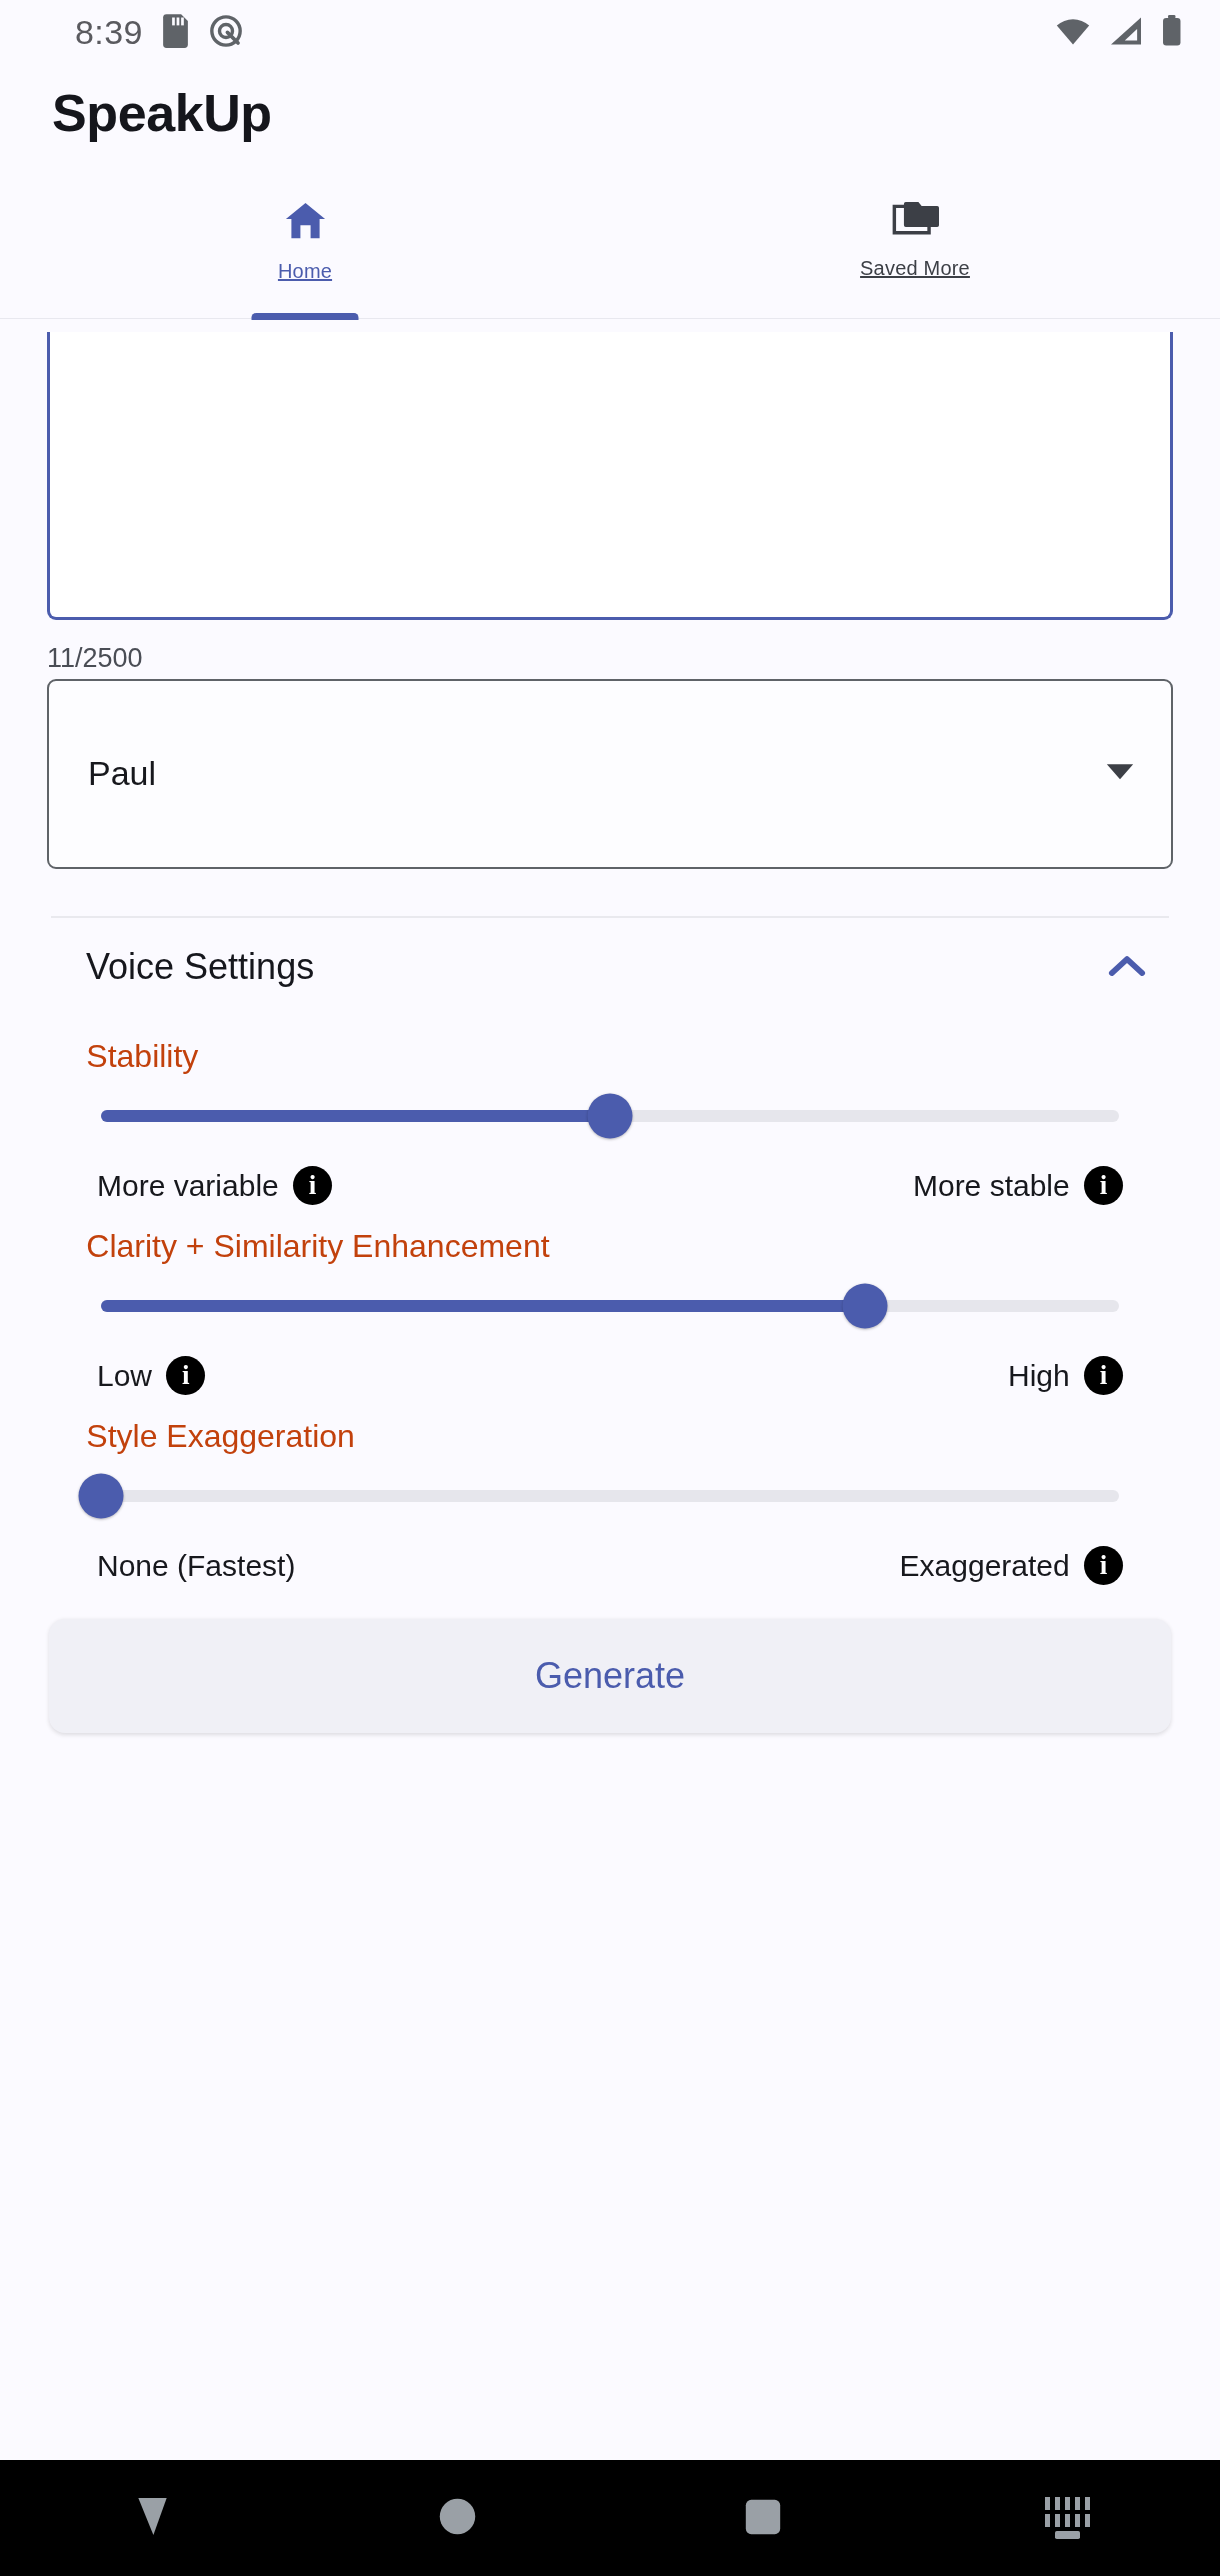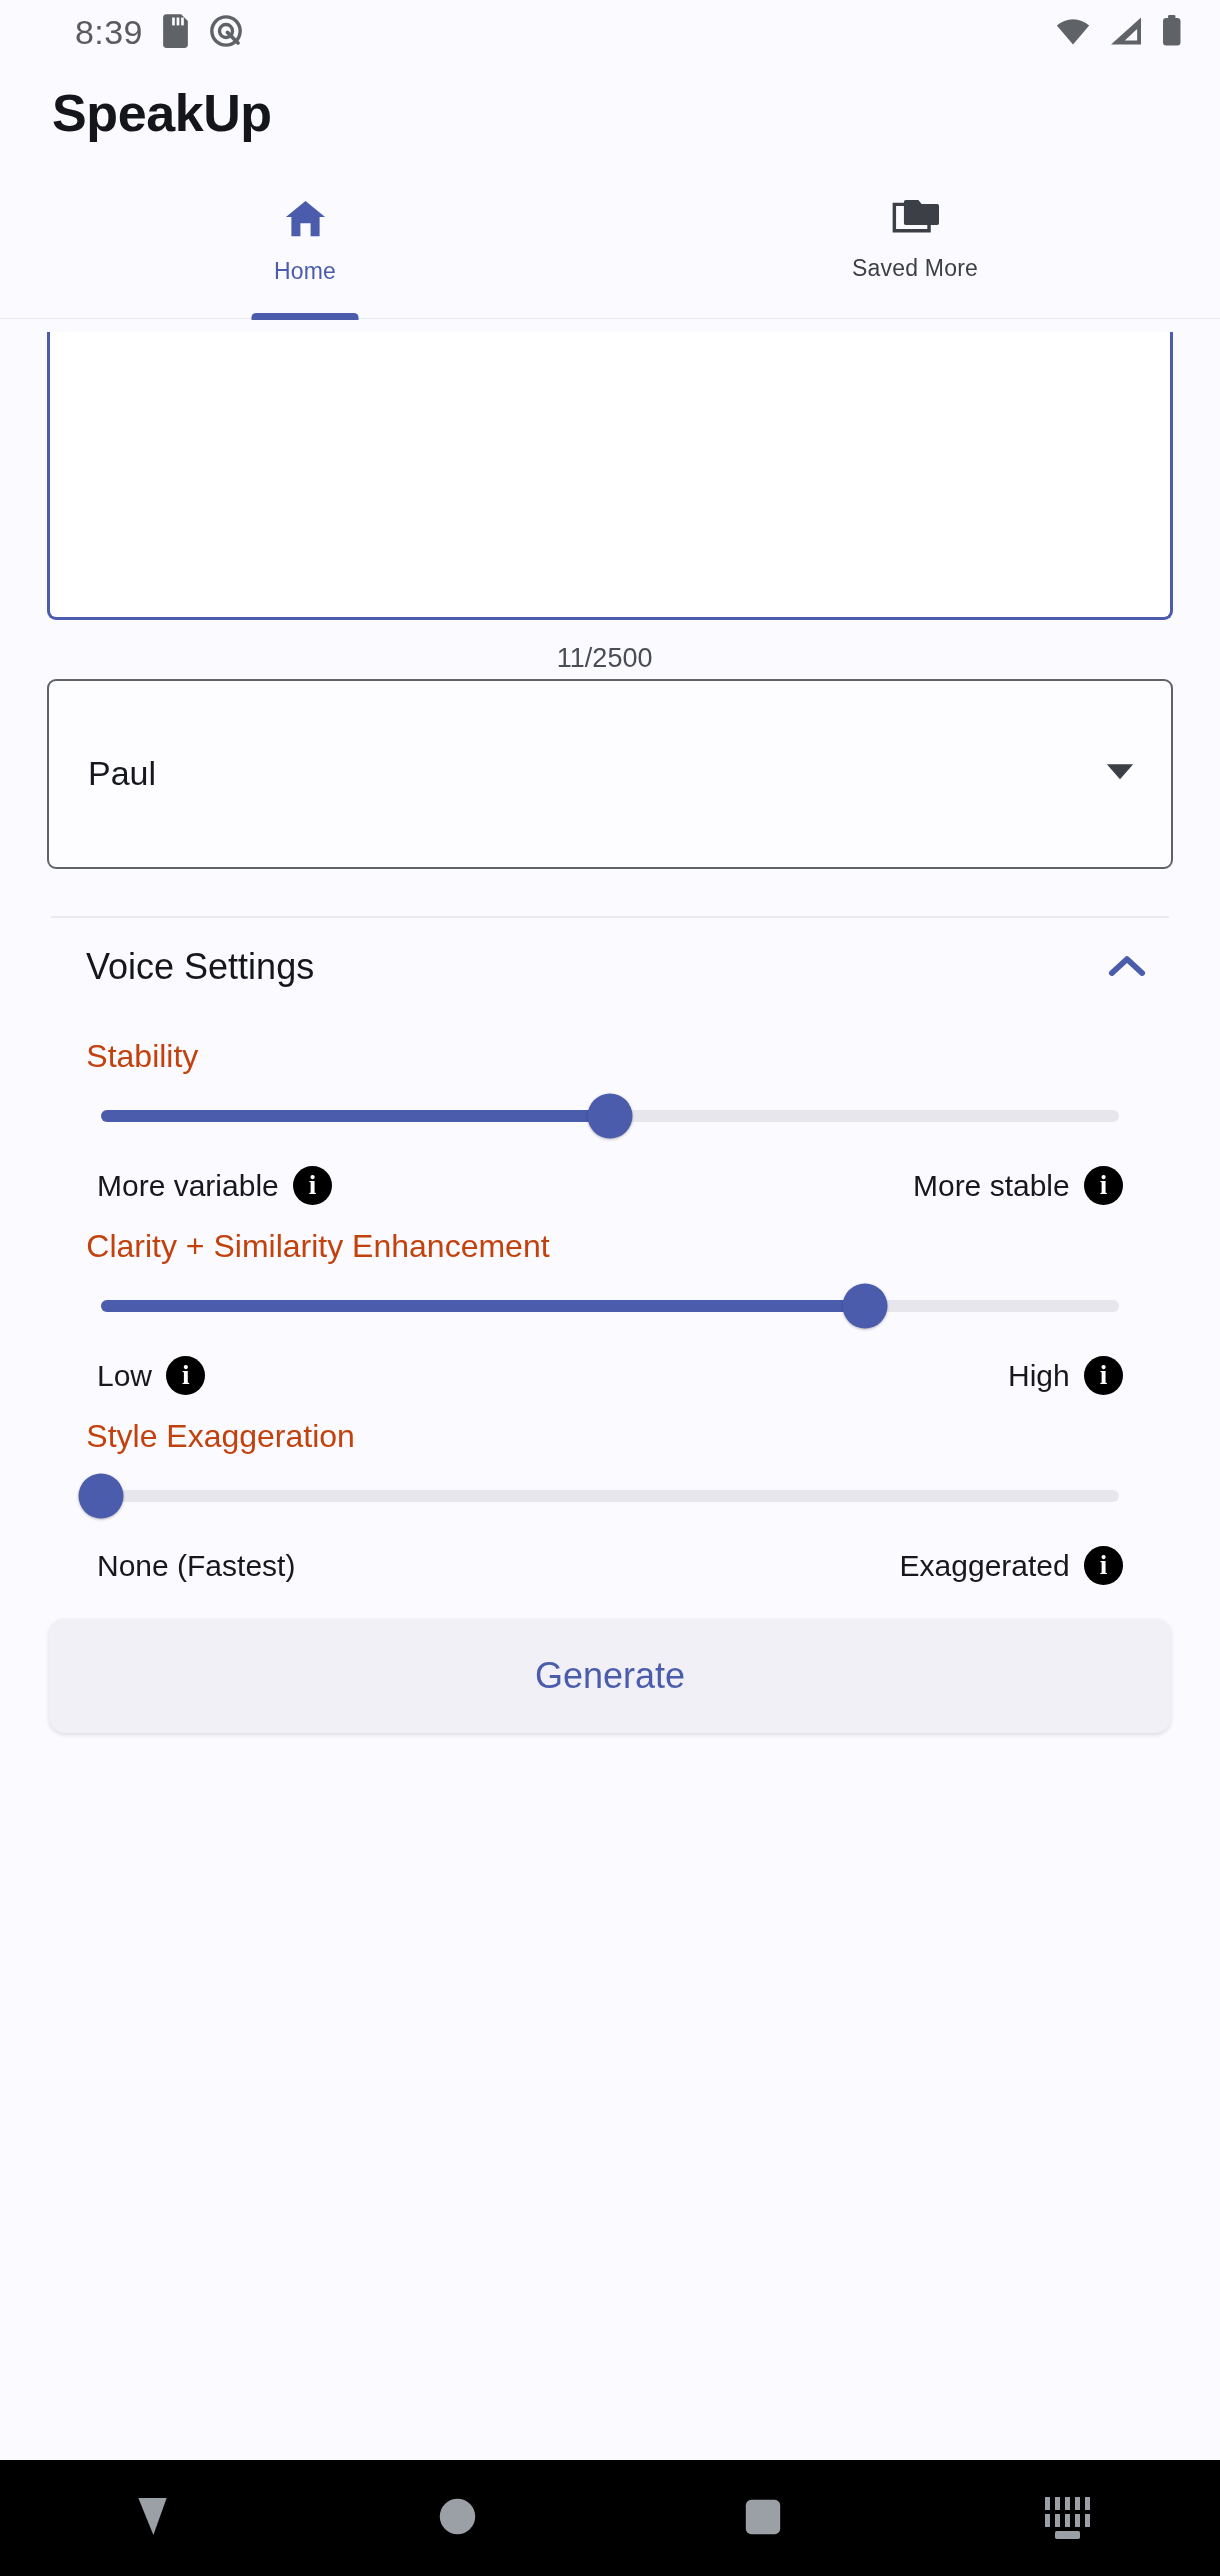--- a/index.html
+++ b/index.html
@@ -27,40 +27,40 @@
   .appbar { flex:0 0 98px; display:flex; align-items:center; padding:0 52px; }
   .app-title { font-size:52px; font-weight:bold; color:#15161c; letter-spacing:-0.4px; }
 
   
   .tabs {
     flex:0 0 157px; display:flex; align-items:stretch;
     border-bottom:1.8px solid #e8e8ef;
     position:relative;
   }
   .tab { flex:1 1 0; display:flex; flex-direction:column; align-items:center; justify-content:center; gap:12.5px; position:relative; }
-  .tab-label { font-size:23px; letter-spacing:0.2px; }
+  .tab-label { font-size:20px; letter-spacing:0.2px;text-decoration:underline; }
   .tab-active .tab-label { color:#4b5cad; }
   .tab-inactive .tab-label { color:#3c3f46; }
   .tab-underline {
     position:absolute; bottom:-1.8px; left:50%; transform:translateX(-50%);
     width:107px; height:7.2px; border-radius:4.5px 4.5px 0 0; background:#4b5cad;
   }
 
   
   .content { flex:1 1 auto; position:relative; overflow:hidden; padding:0 47px; }
 
   .textarea-box {
     margin-top:12.5px;
     height:288px;
     border:3.6px solid #4b5cad;
     border-top:none;
     border-radius:0 0 9px 9px;
     background:#ffffff;
   }
-  .char-counter { text-align:center; font-size:27px; color:#4a4d55; padding:23px 10.7px 0 0; }
+  .char-counter { text-align:left; font-size:27px; color:#4a4d55; padding:23px 10.7px 0 0; }
 
   .voice-select {
     margin-top:5px;
     height:190px;
     border:2.7px solid #5f6368;
     border-radius:9px;
     background:#fdfdff;
     display:flex; align-items:center;
     padding:0 36px 0 39px;
   }

